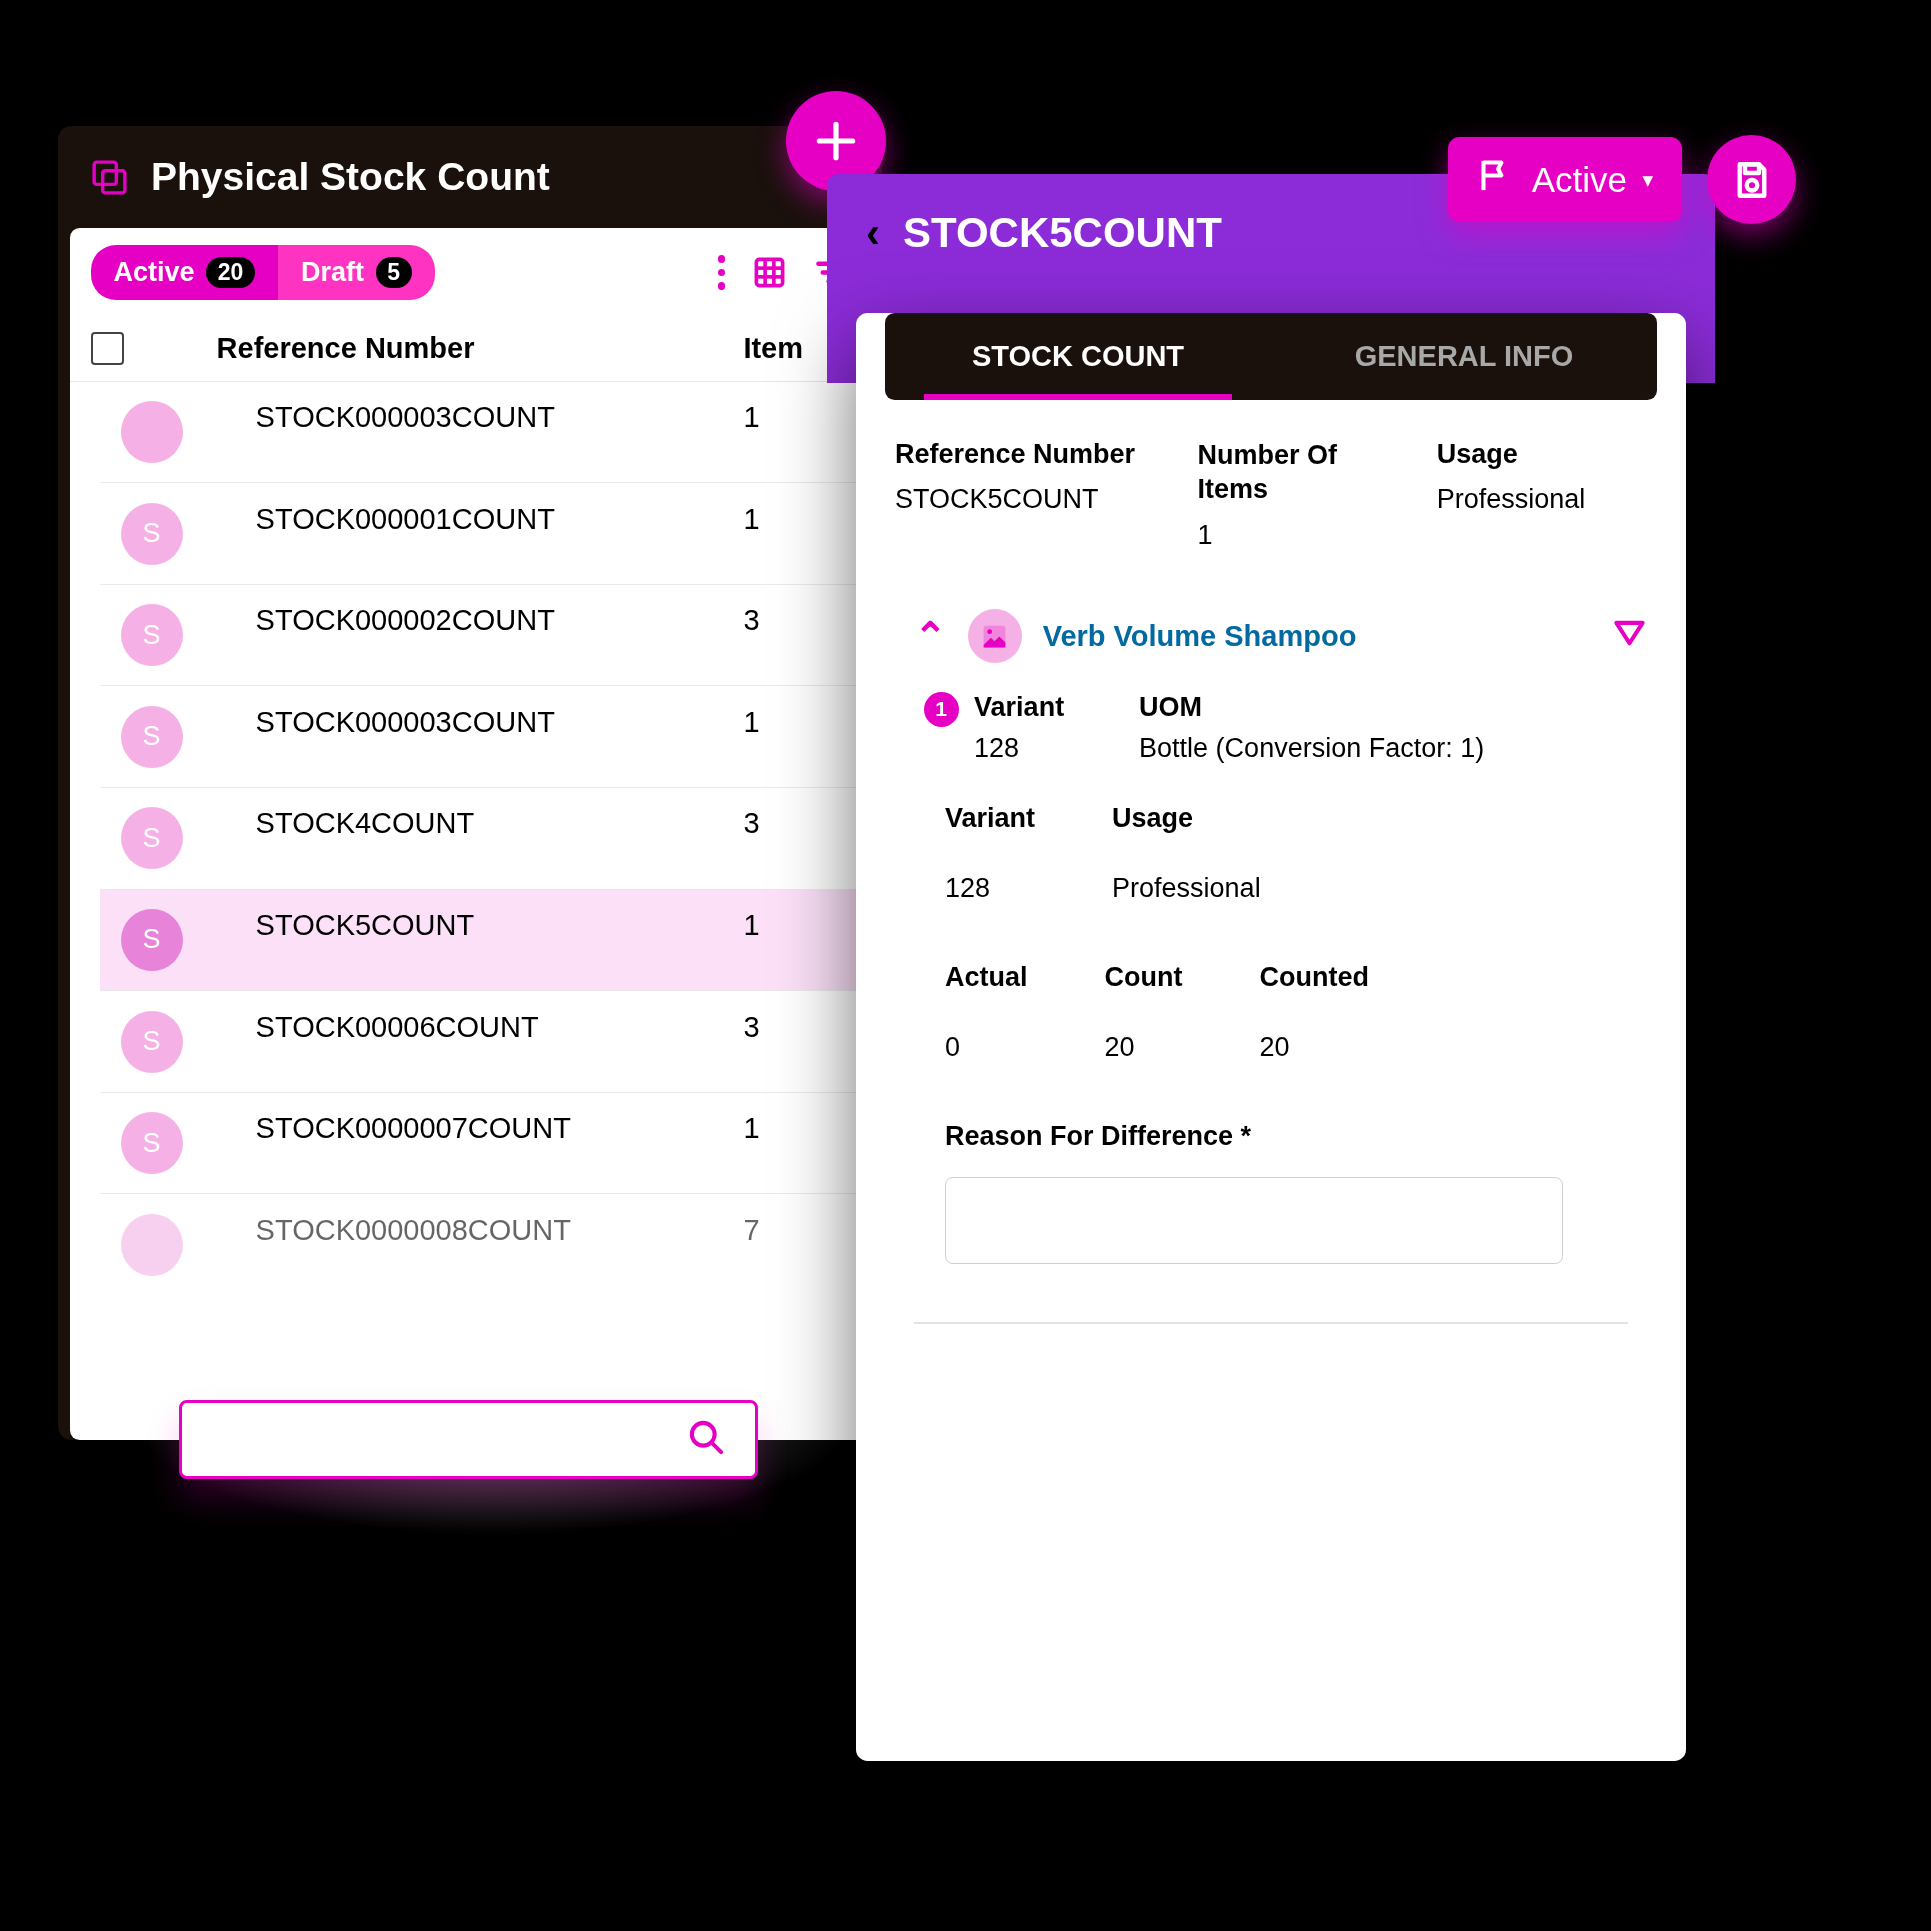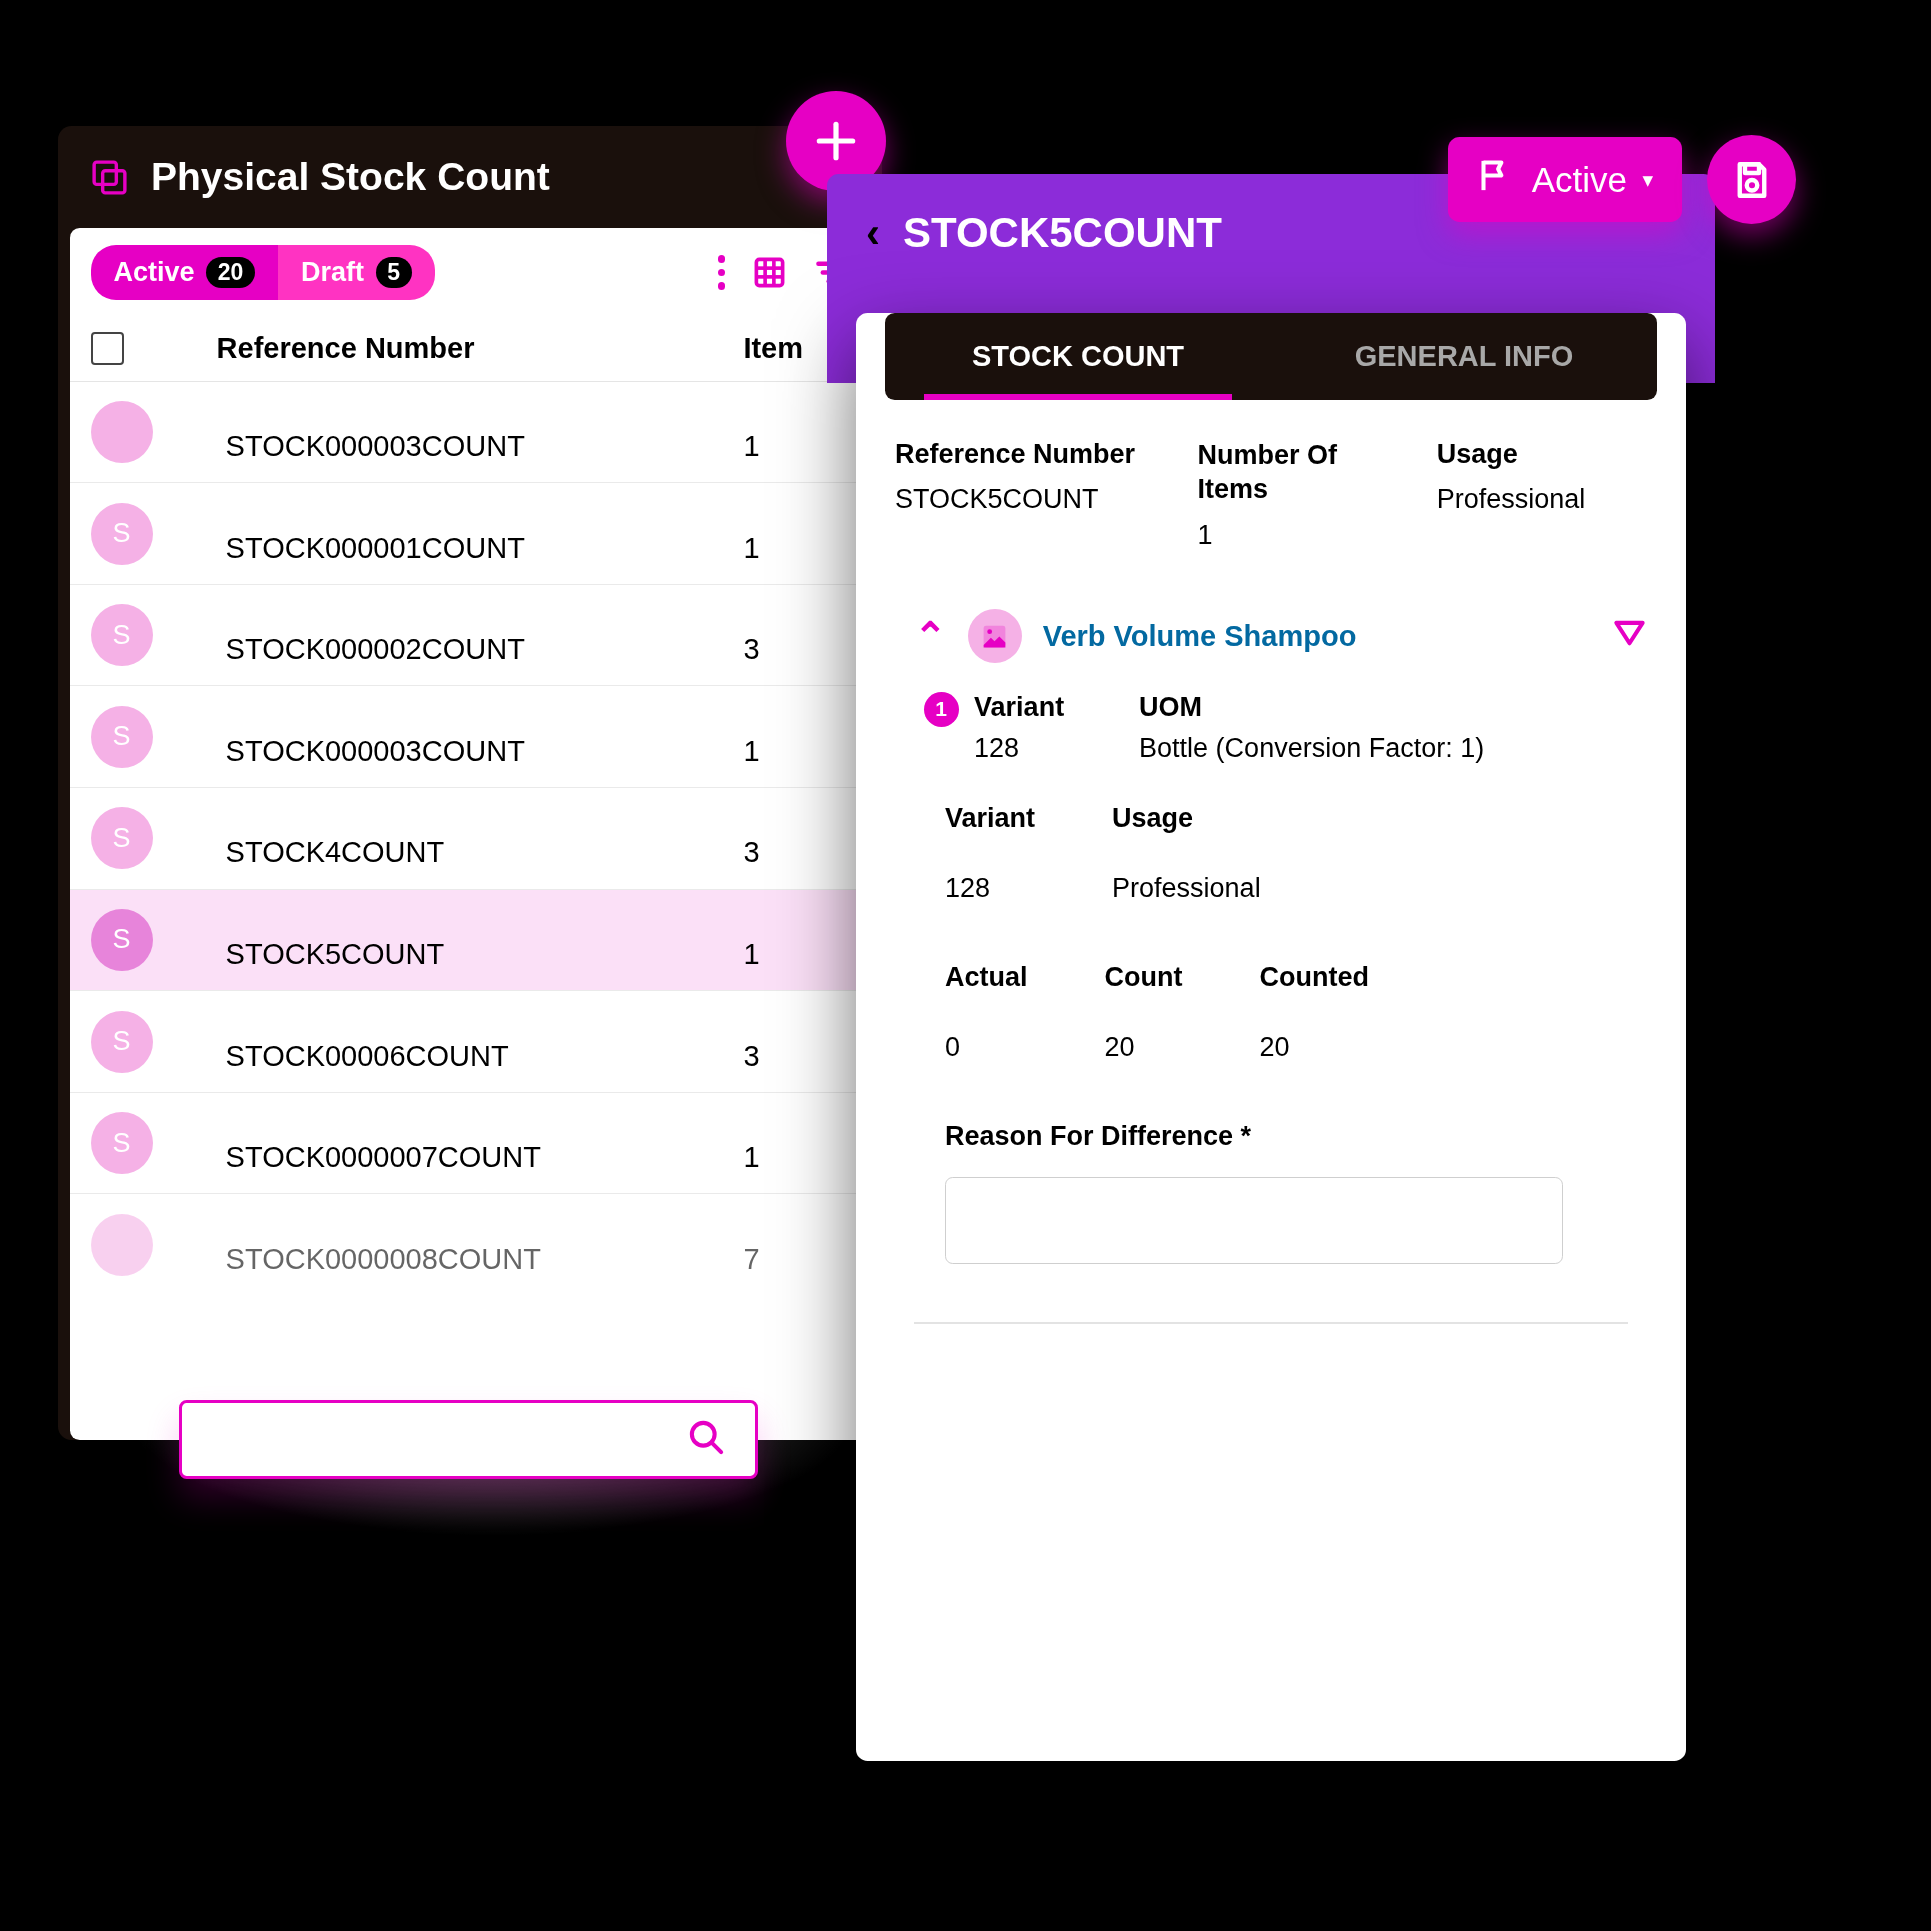--- a/index.html
+++ b/index.html
@@ -40,21 +40,21 @@
   .kebab{display:flex;flex-direction:column;gap:5.8px;}
   .kebab span{width:7.7px;height:7.7px;border-radius:50%;background:var(--magenta);display:block;}
 
   .table{width:100%;}
   .thead{display:flex;align-items:center;padding:23px 21px 15.4px 21px;border-bottom:1px solid #e5e5e5;font-weight:700;font-size:29px;color:#000;}
   .col-chk{width:87px;}
   .col-ref{flex:1;padding-left:39px;}
   .col-item{width:106px;}
   .chkbox{width:33px;height:33px;border:2.9px solid #444;border-radius:3.9px;}
 
-  .trow{display:flex;align-items:flex-end;padding:19.3px 21px;border-bottom:1px solid #eaeaea;font-size:29px;color:#000;}
+  .trow{display:flex;align-items:flex-start;padding:19.3px 21px;border-bottom:1px solid #eaeaea;font-size:29px;color:#000;margin-left:30px;}
   .trow.selected{background:var(--magenta-lighter);}
   .trow .avatar{width:62px;height:62px;border-radius:50%;background:var(--magenta-light);display:flex;align-items:center;justify-content:center;color:#fff;font-size:27px;font-weight:500;}
   .trow.selected .avatar{background:#e784da;}
   .trow .ref{flex:1;padding-left:48px;font-weight:500;}
   .trow .item{width:106px;}
 
   .trow.faded{opacity:.6;}
   .trow.last{border-bottom:none;}
 
   

